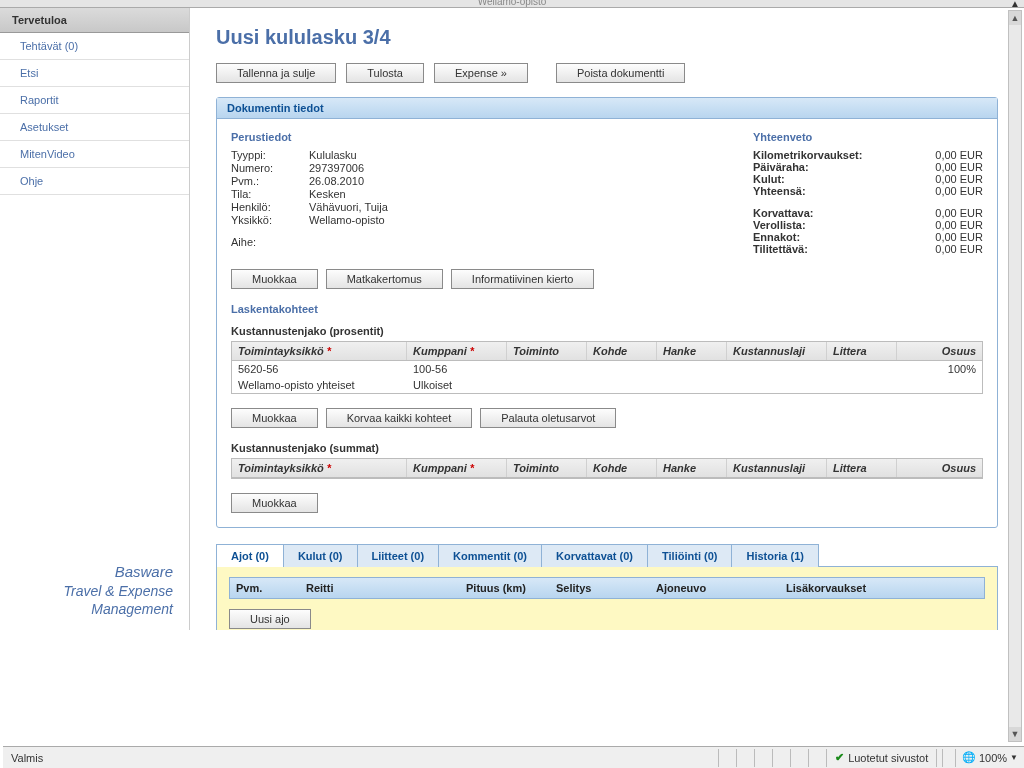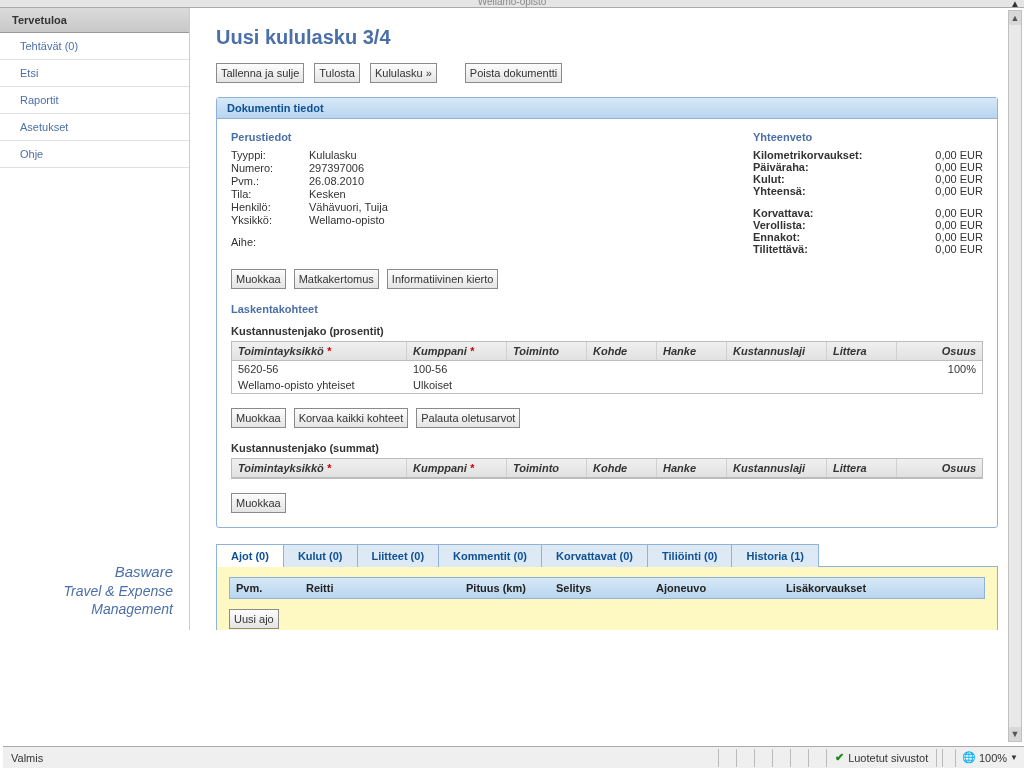--- a/index.html
+++ b/index.html
@@ -11,21 +11,21 @@
 .sidebar { width: 190px; border-right: 1px solid #ccc; display:flex; flex-direction:column; justify-content:space-between; }
 .nav-top { }
 .nav-header { background: linear-gradient(#dbdbdb,#c8c8c8); border-bottom:1px solid #999; padding:6px 12px; font-weight:bold; color:#333; }
 .nav-item { padding:7px 20px; border-bottom:1px solid #e0e0e0; color:#4b6fa8; cursor:pointer; }
 .brand { text-align:right; padding:12px 16px; color:#4b6fa8; font-family: Georgia, 'Times New Roman', serif; line-height:1.3; }
 .brand .line1 { font-size:15px; font-style:italic; }
 .brand .line2 { font-size:14px; font-style:italic; }
 .content { flex:1; padding:18px 26px 8px 26px; overflow:auto; position:relative; }
 .page-title { color:#4b6fa8; font-size:20px; font-weight:bold; margin-bottom:14px; }
 .toolbar { margin-bottom:14px; display:flex; gap:10px; }
-.btn { border:1px solid #8a8a8a; background:linear-gradient(#fdfdfd,#e4e4e4); padding:3px 4px; cursor:pointer; font-size:11px; color:#333; }
+.btn { border:1px solid #8a8a8a; background:linear-gradient(#fdfdfd,#e4e4e4); padding:3px 20px; cursor:pointer; font-size:11px; color:#333; }
 .panel { border:1px solid #8fb2d6; border-radius:3px; }
 .panel-header { background:linear-gradient(#d7e8f7,#b8d5ef); padding:4px 10px; color:#0d5094; font-weight:bold; border-bottom:1px solid #8fb2d6; }
 .panel-body { padding:12px 14px 14px 14px; }
 .row-top { display:flex; gap:41px; }
 .section-h { color:#4b6fa8; font-weight:bold; margin-bottom:6px; }
 .kv { display:flex; margin-bottom:1px; }
 .kv .k { width:78px; font-weight:normal; }
 .kv .v { }
 .summary { margin-left:auto; }
 .summary-row { display:flex; justify-content:space-between; gap:30px; }
@@ -72,35 +72,36 @@
 </div>
 
 <div class="main-wrap">
   <div class="sidebar">
     <div class="nav-top">
       <div class="nav-header">Tervetuloa</div>
       <div class="nav-item">Tehtävät (0)</div>
       <div class="nav-item">Etsi</div>
       <div class="nav-item">Raportit</div>
       <div class="nav-item">Asetukset</div>
+      <div class="nav-item">MitenVideo</div>
       <div class="nav-item">Ohje</div>
     </div>
     <div class="brand">
       <div class="line1">Basware</div>
       <div class="line2">Travel &amp; Expense Management</div>
     </div>
   </div>
 
   <div class="content">
     <div class="page-title">Uusi kululasku 3/4</div>
 
     <div class="toolbar">
       <button class="btn">Tallenna ja sulje</button>
       <button class="btn">Tulosta</button>
-      <button class="btn">Kululasku »</button>
+      <button class="btn">Expense »</button>
       <button class="btn" style="margin-left:18px">Poista dokumentti</button>
     </div>
 
     <div class="panel">
       <div class="panel-header">Dokumentin tiedot</div>
       <div class="panel-body">
 
         <div class="row-top">
           <div style="flex:0 0 340px">
             <div class="section-h">Perustiedot</div>

